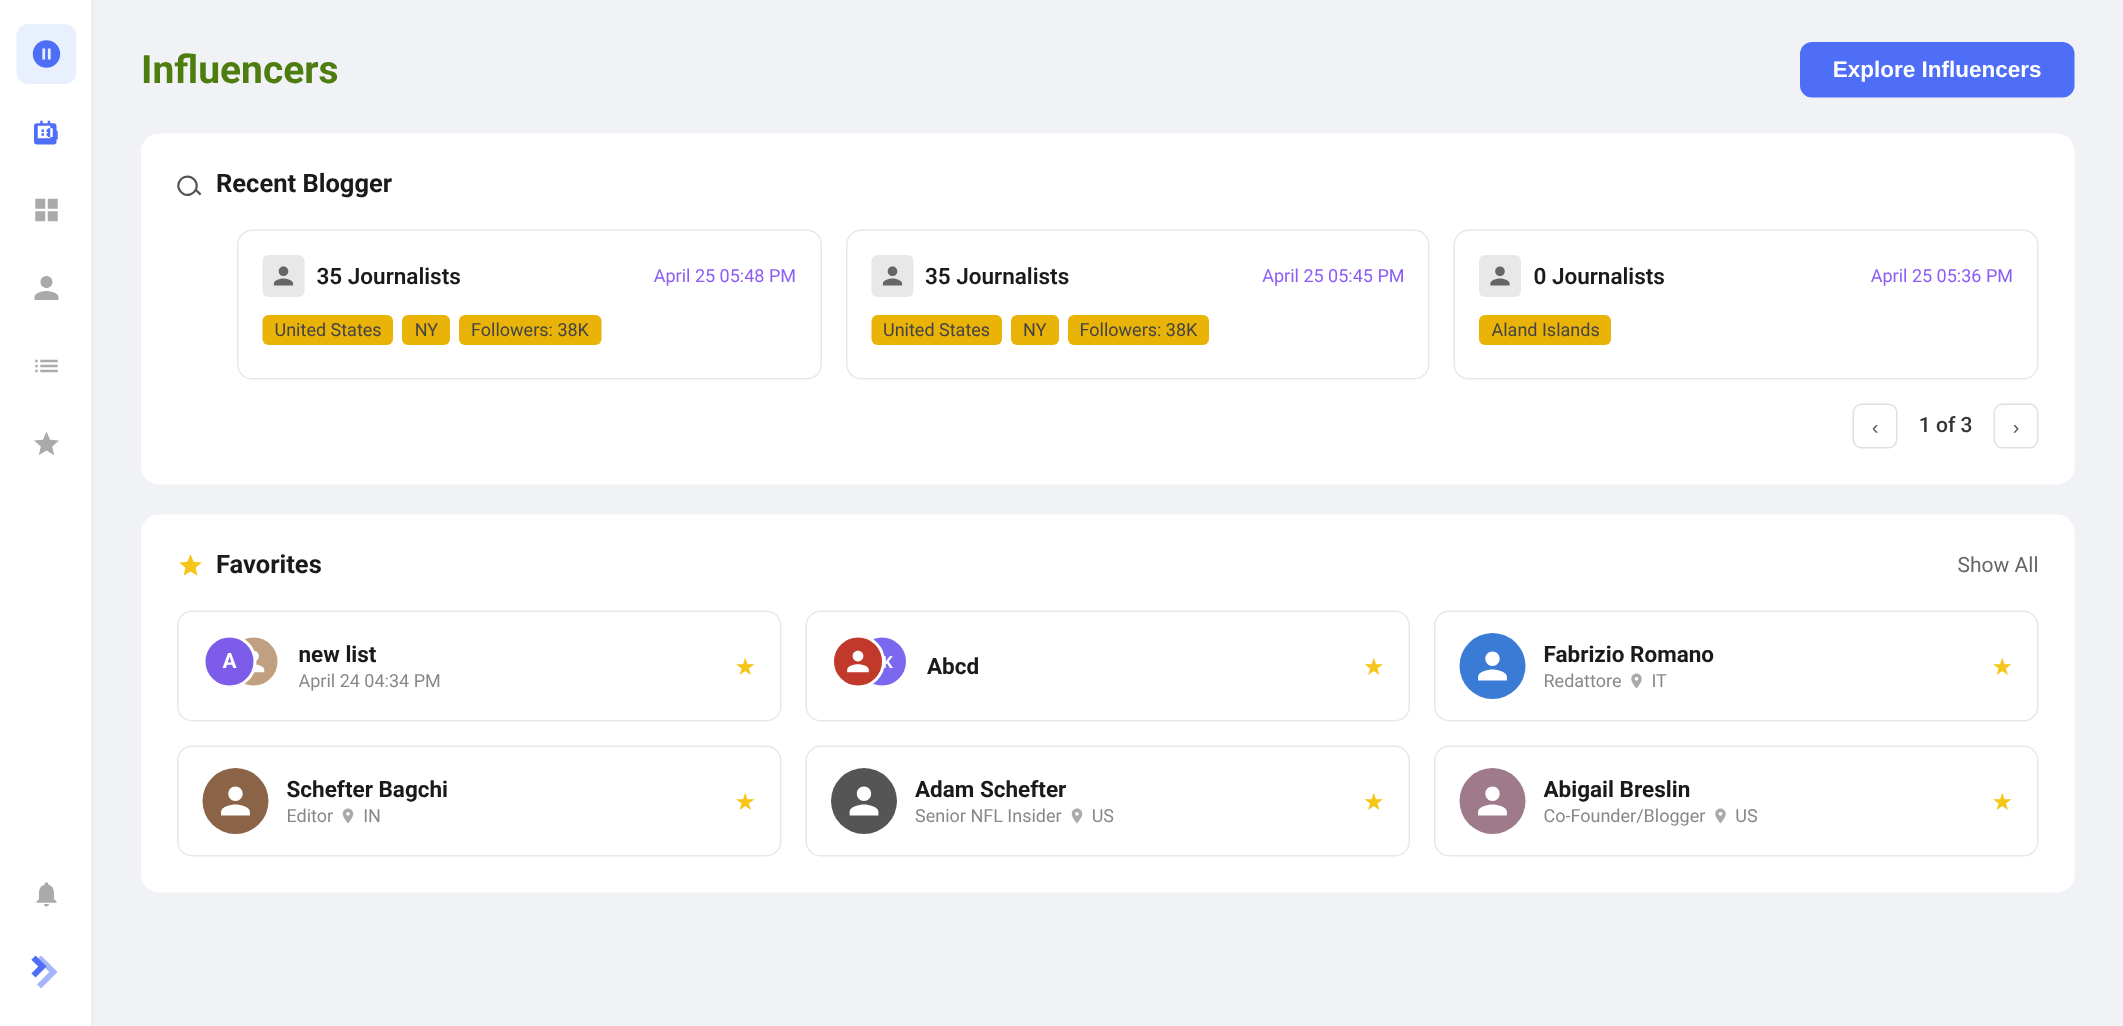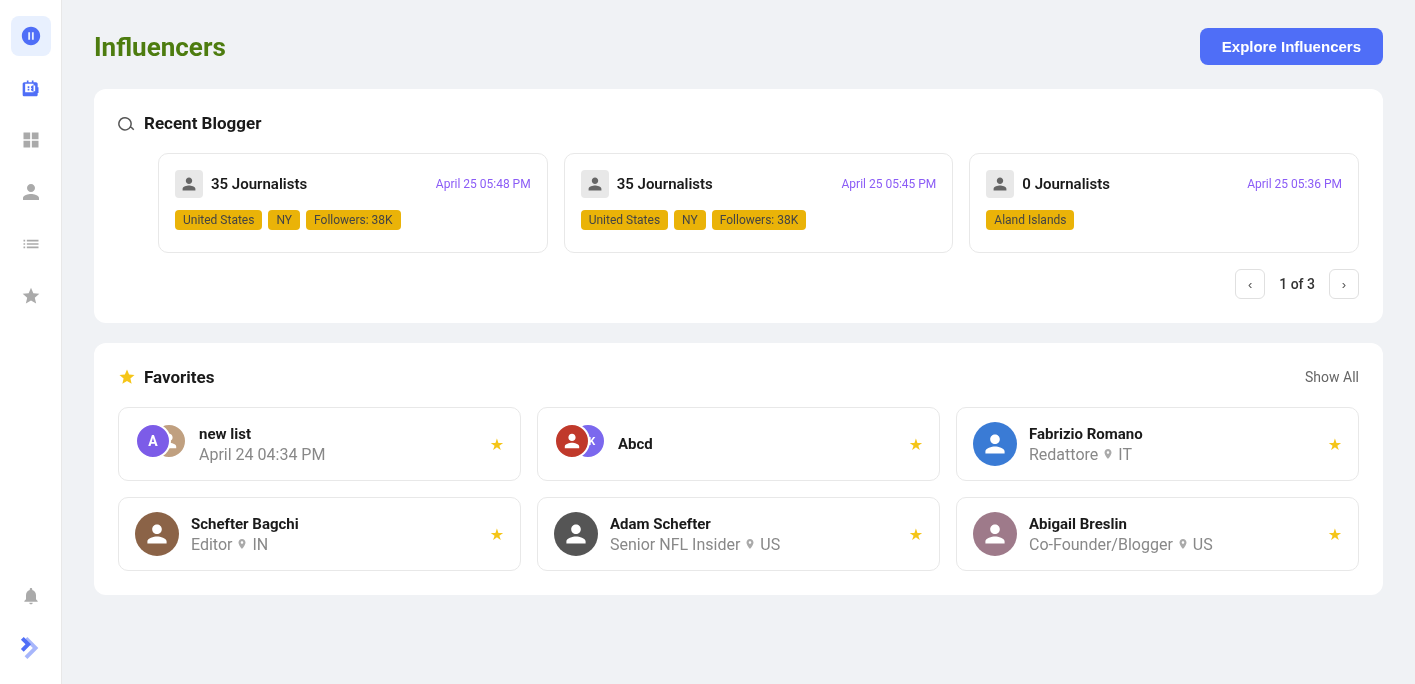--- a/index.html
+++ b/index.html
@@ -229,21 +229,21 @@
     .fav-info { flex: 1; min-width: 0; }
     .fav-name {
       font-size: 15px;
       font-weight: 700;
       color: #1a1a1a;
       white-space: nowrap;
       overflow: hidden;
       text-overflow: ellipsis;
     }
     .fav-sub {
-      font-size: 16px;
+      font-size: 12px;
       color: #888;
       margin-top: 2px;
       display: flex;
       align-items: center;
       gap: 4px;
     }
     .fav-star {
       color: #f5c518;
       font-size: 16px;
       flex-shrink: 0;

